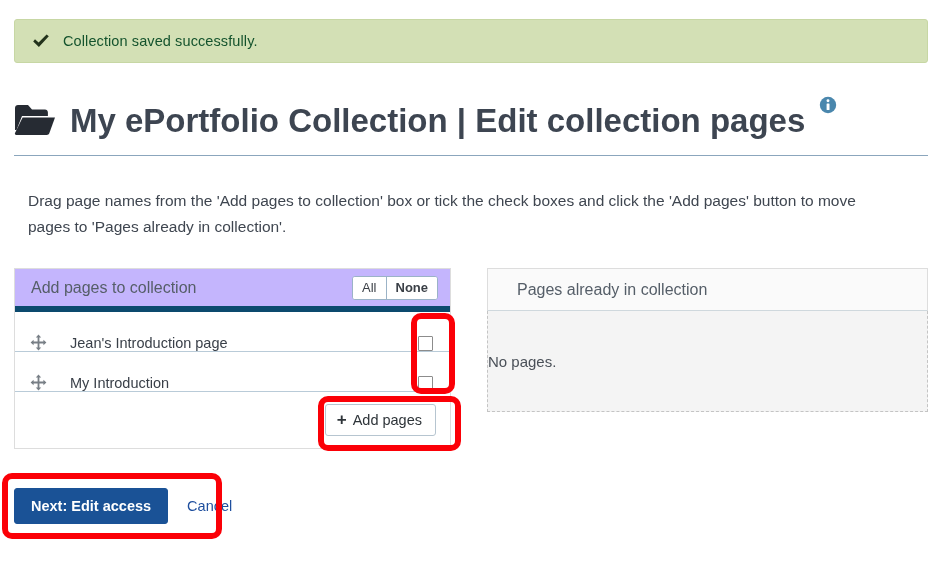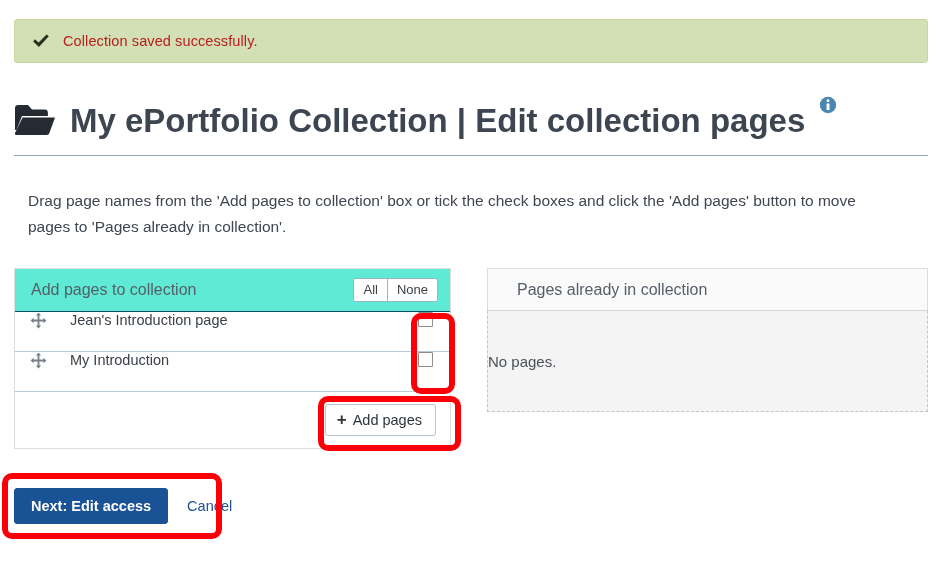--- a/index.html
+++ b/index.html
@@ -32,21 +32,21 @@
     padding-left: 16px;
   }
   .banner-check {
     width: 20px;
     height: 20px;
     flex: 0 0 20px;
     display: block;
   }
   .banner-text {
     font-size: 14.5px;
-    color: #b91c1c;
+    color: #14532d;
     margin-left: 12px;
     letter-spacing: .1px;
   }
 
   
   .title-row {
     position: absolute;
     left: 14px;
     top: 92px;
     width: 914px;
@@ -110,22 +110,22 @@
     left: 0;
     top: 0;
     width: 437px;
     box-sizing: border-box;
     border: 1px solid #dddddd;
     background: #ffffff;
   }
   .panel-head {
     height: 43px;
     box-sizing: border-box;
-    background: #5eead4;
-    border-bottom: 1px solid #0c4a6e;
+    background: #c4b5fd;
+    border-bottom: 6px solid #0c4a6e;
     display: flex;
     align-items: center;
     padding: 0 12px 0 16px;
   }
   .panel-head-title {
     font-size: 16px;
     color: #555e68;
     flex: 1 1 auto;
   }
   .btn-group {
@@ -138,28 +138,28 @@
   .btn-group button {
     font-family: "Liberation Sans", sans-serif;
     font-size: 13px;
     color: #3a3f46;
     background: #fff;
     border: 0;
     padding: 3px 9px;
     cursor: pointer;
     line-height: 16px;
   }
-  .btn-group button + button { border-left: 1px solid #9bb3c7; }
+  .btn-group button + button { border-left: 1px solid #9bb3c7; font-weight: bold; }
 
   .page-row {
     height: 40px;
     box-sizing: border-box;
     border-bottom: 1px solid #b9cbd8;
     display: flex;
-    align-items: flex-start;
+    align-items: flex-end;
     padding: 0 14px 0 15px;
     background: #fff;
   }
   .move-icon {
     width: 17px;
     height: 17px;
     flex: 0 0 17px;
     display: block;
   }
   .page-name {

